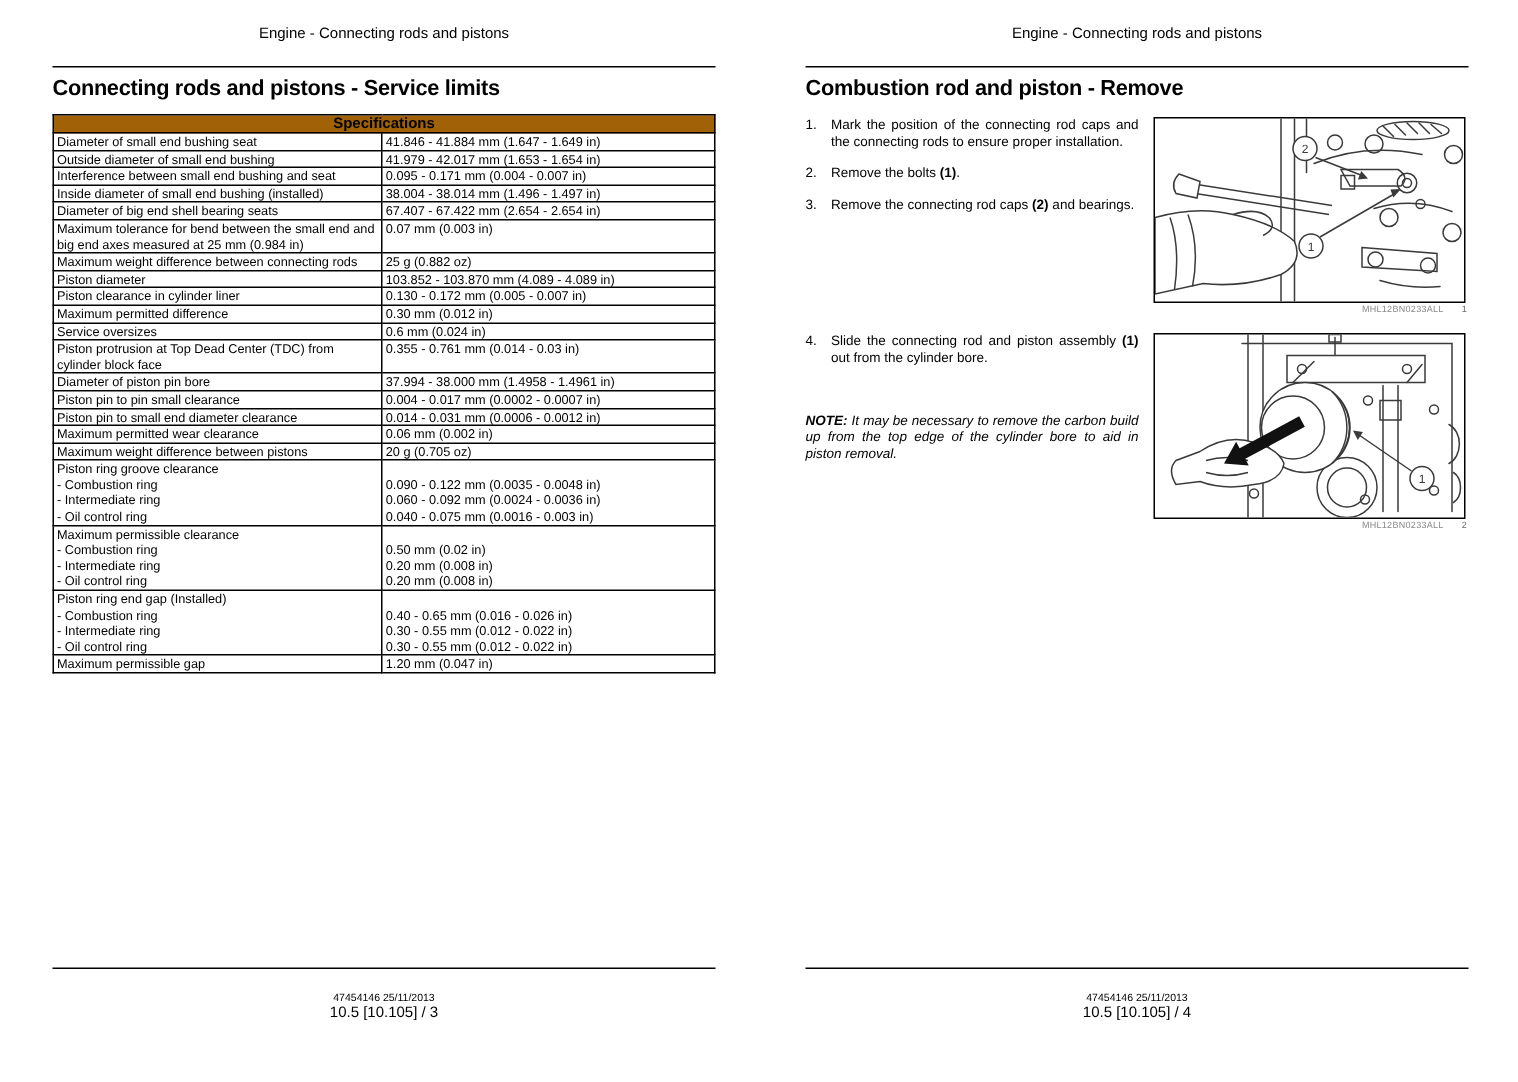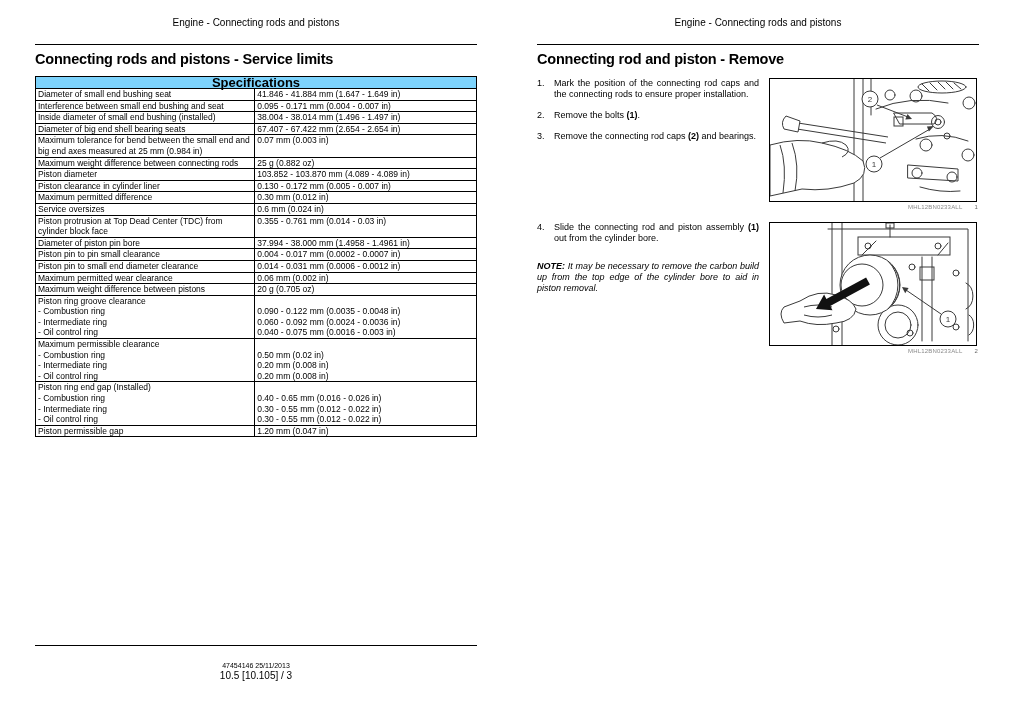--- a/index.html
+++ b/index.html
@@ -11,37 +11,37 @@
   .col-left{left:35px;}
   .col-right{left:537px;}
   .running-header{position:absolute;top:17px;left:0;right:0;text-align:center;font-size:10px;}
   .top-rule{position:absolute;top:44px;left:0;right:0;border-top:1.6px solid #000;}
   .section-title{position:absolute;top:51px;left:0;font-size:14.5px;font-weight:bold;letter-spacing:-0.2px;white-space:nowrap;}
   .col-content{position:absolute;top:76px;left:0;right:0;}
 
   
   table.spec{width:100%;border-collapse:collapse;font-size:8.5px;table-layout:fixed;}
   table.spec th{
-    border:1px solid #000;background:#7dd3fc;font-weight:bold;text-align:center;
-    font-size:13px;padding:0 2px;line-height:11px;
+    border:1px solid #000;background:#a16207;font-weight:bold;text-align:center;
+    font-size:10px;padding:0 2px;line-height:11px;
   }
   table.spec td{
     border:1px solid #000;padding:0 2px;vertical-align:top;line-height:10.6px;
   }
   table.spec td div{min-height:10.6px;}
 
   
   .proc{display:flex;align-items:flex-start;}
   .proc-text{width:222px;flex:none;}
   .proc-figs{width:210px;flex:none;margin-left:10px;}
   .step{display:flex;margin-bottom:10px;font-size:9px;line-height:11px;}
   .step-num{width:17px;flex:none;}
   .step-text{flex:1;text-align:justify;}
   .step-text b{font-weight:bold;}
-  .note{font-size:9px;line-height:11px;font-style:italic;text-align:justify;margin:17px 0 0 0;}
+  .note{font-size:9px;line-height:11px;font-style:italic;text-align:justify;margin:31px 0 0 0;}
   .note b{font-weight:bold;}
 
   .fig-box{width:206px;height:122px;border:1px solid #000;background:#fff;}
   .fig-box svg{display:block;}
   .fig-caption{font-size:6px;color:#8a8a8a;text-align:right;margin:2px 1px 9px 0;letter-spacing:0.2px;}
   .fig-caption .fig-num{margin-left:12px;color:#6a6a6a;}
 
   
   .footer{position:absolute;bottom:12px;left:0;right:0;text-align:center;border-top:1px solid #000;padding-top:16px;}
   .footer-rev{font-size:7px;line-height:8px;}
@@ -65,20 +65,24 @@
         <tr>
             <th colspan="2">Specifications</th>
           </tr>
       </thead>
       <tbody>
           <tr>
             <td>Diameter of small end bushing seat</td>
             <td>41.846 - 41.884 mm (1.647 - 1.649 in)</td>
           </tr>
           <tr>
+            <td>Outside diameter of small end bushing</td>
+            <td>41.979 - 42.017 mm (1.653 - 1.654 in)</td>
+          </tr>
+          <tr>
             <td>Interference between small end bushing and seat</td>
             <td>0.095 - 0.171 mm (0.004 - 0.007 in)</td>
           </tr>
           <tr>
             <td>Inside diameter of small end bushing (installed)</td>
             <td>38.004 - 38.014 mm (1.496 - 1.497 in)</td>
           </tr>
           <tr>
             <td>Diameter of big end shell bearing seats</td>
             <td>67.407 - 67.422 mm (2.654 - 2.654 in)</td>
@@ -167,37 +171,37 @@
               <div>- Oil control ring</div>
             </td>
             <td>
               <div>&nbsp;</div>
               <div>0.40 - 0.65 mm (0.016 - 0.026 in)</div>
               <div>0.30 - 0.55 mm (0.012 - 0.022 in)</div>
               <div>0.30 - 0.55 mm (0.012 - 0.022 in)</div>
             </td>
           </tr>
           <tr>
-            <td>Piston permissible gap</td>
+            <td>Maximum permissible gap</td>
             <td>1.20 mm (0.047 in)</td>
           </tr>
         </tbody>
     </table>
   </div>
 
   <div class="footer">
     <div class="footer-rev">47454146 25/11/2013</div>
     <div class="footer-page">10.5 [10.105] / 3</div>
   </div>
 </div>
 
 <div class="page-col col-right">
   <div class="running-header">Engine - Connecting rods and pistons</div>
   <div class="top-rule"></div>
-  <div class="section-title">Connecting rod and piston - Remove</div>
+  <div class="section-title">Combustion rod and piston - Remove</div>
 
   <div class="col-content" style="top:78px;">
 
     <div class="proc" style="min-height:144px;">
       <div class="proc-text">
           <div class="step">
             <div class="step-num">1.</div>
             <div class="step-text"><span>Mark the position of the connecting rod caps and the connecting rods to ensure proper installation.</span></div>
           </div>
           <div class="step">
@@ -321,13 +325,17 @@
             </g>
           </svg>
         </div>
         <div class="fig-caption">
           <span>MHL12BN0233ALL</span><span class="fig-num">2</span>
         </div>
       </div>
     </div>
   </div>
 
+  <div class="footer">
+    <div class="footer-rev">47454146 25/11/2013</div>
+    <div class="footer-page">10.5 [10.105] / 4</div>
+  </div>
 </div>
 
 </body></html>

